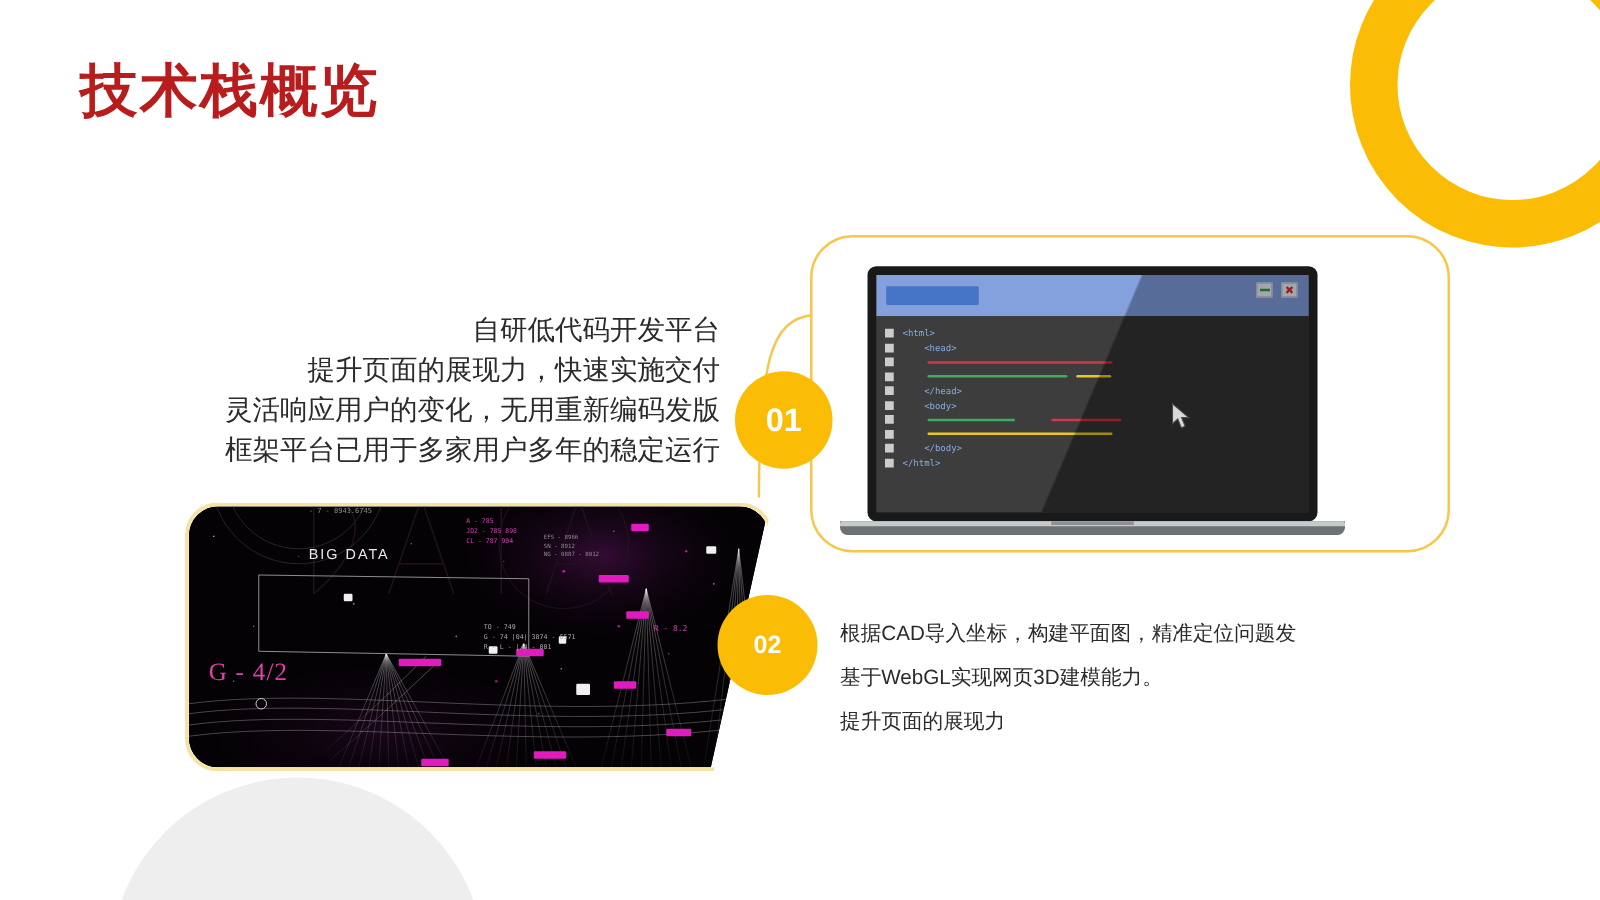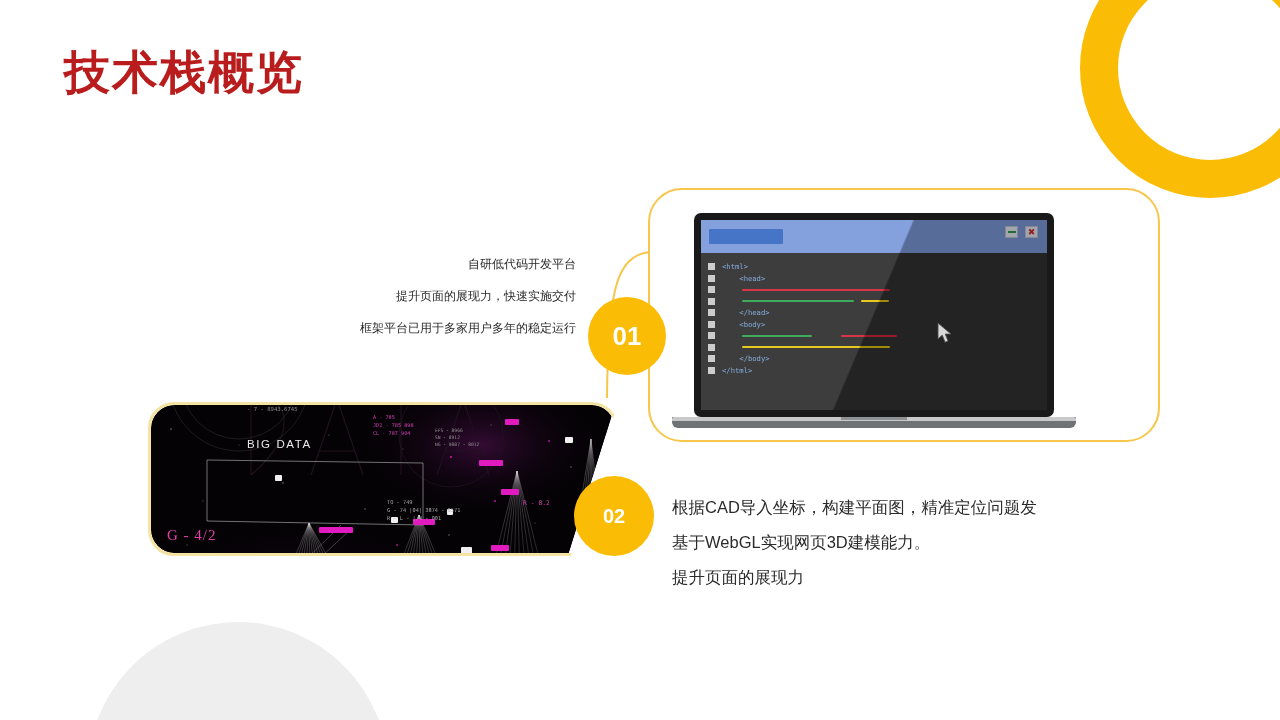--- a/index.html
+++ b/index.html
@@ -203,21 +203,21 @@
     height: 3px;
     background: #8e9194;
   }
 
   
   .bigdata-wrap {
     position: absolute;
     left: 148px;
     top: 402px;
     width: 470px;
-    height: 154px;
+    height: 215px;
     z-index: 2;
   }
   .bigdata-border {
     position: absolute;
     inset: 0;
     border: 3px solid #f5e3a3;
     border-radius: 26px;
     clip-path: polygon(0 0, 100% 0, 90% 100%, 0 100%);
     z-index: 2;
     pointer-events: none;
@@ -251,21 +251,21 @@
   .bd-readout.main { left: 94px; top: 86px; font-size: 7.6px; letter-spacing: .3px; }
   .bd-readout.sub  { left: 236px; top: 93px; font-size: 5.3px; color: #a9a9a9; }
   .bd-readout.tiny1{ left: 284px; top: 22px; font-size: 4.6px; color: #8e8e8e; }
   .bd-readout.tiny2{ left: 96px;  top: 0px;  font-size: 5.6px; color: #8e8e8e; }
   .bd-readout.mag  { left: 222px; top: 8px;  font-size: 5.2px; color: #d43fb5; }
   .bd-g42 {
     position: absolute;
     left: 16px;
     top: 122px;
     color: #e040a8;
-    font-size: 15px;
+    font-size: 20px;
     font-family: "Liberation Serif", serif;
     letter-spacing: 1px;
   }
   .bd-r74 {
     position: absolute;
     left: 372px;
     top: 94px;
     color: #d43fb5;
     font-size: 6.4px;
     font-family: "DejaVu Sans Mono", monospace;
@@ -298,21 +298,21 @@
   .badge-01 { left: 588px; top: 297px; width: 78px; height: 78px; font-size: 26px; }
   .badge-02 { left: 574px; top: 476px; width: 80px; height: 80px; font-size: 20px; }
 
   
   .text-01 {
     position: absolute;
     left: 120px;
     top: 248px;
     width: 456px;
     text-align: right;
-    font-size: 12px;
+    font-size: 22px;
     line-height: 32px;
     color: #2b2b2b;
     z-index: 5;
   }
   .text-02 {
     position: absolute;
     left: 672px;
     top: 490px;
     width: 430px;
     text-align: left;
@@ -571,19 +571,20 @@
   </div>
   <div class="bigdata-border"></div>
 </div>
 
 <div class="badge badge-01">01</div>
 <div class="badge badge-02">02</div>
 
 <div class="text-01" id="text-01">
     <div>自研低代码开发平台</div>
     <div>提升页面的展现力，快速实施交付</div>
+    <div>灵活响应用户的变化，无用重新编码发版</div>
     <div>框架平台已用于多家用户多年的稳定运行</div>
   </div>
 <div class="text-02" id="text-02">
     <div>根据CAD导入坐标，构建平面图，精准定位问题发</div>
     <div>基于WebGL实现网页3D建模能力。</div>
     <div>提升页面的展现力</div>
   </div>
 
 </body></html>

